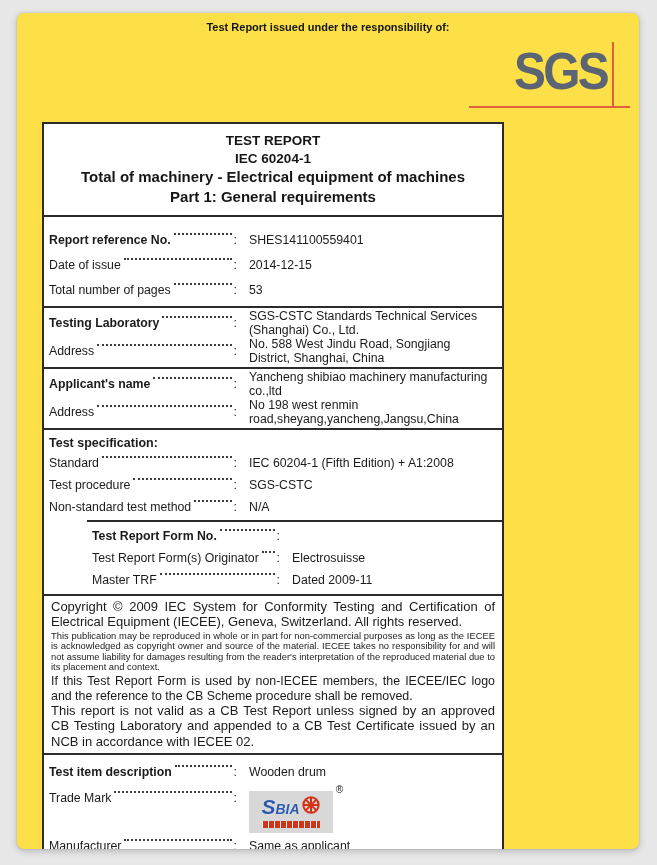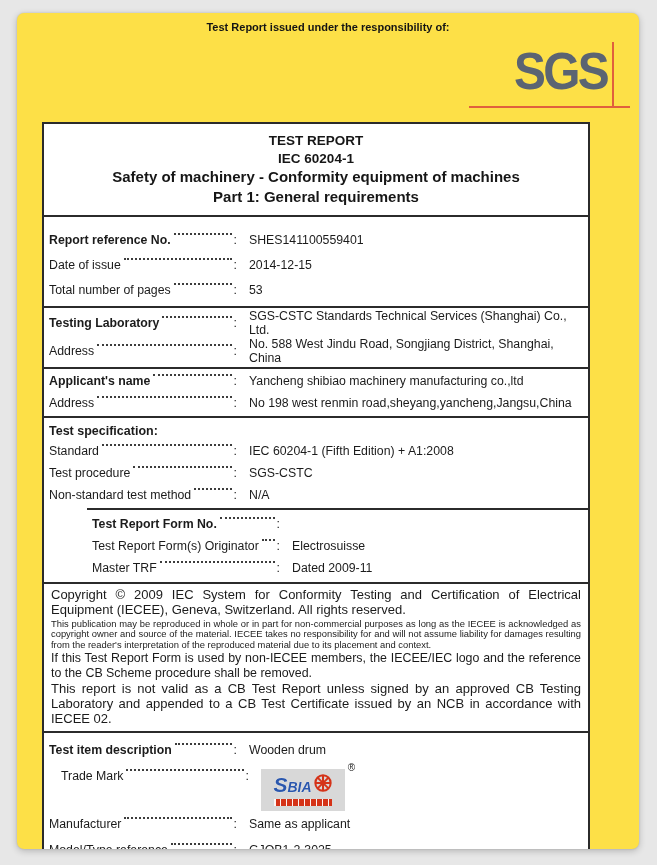--- a/index.html
+++ b/index.html
@@ -32,21 +32,21 @@
     position: absolute; right: 20px; top: 8px;
     font-size: 52px; font-weight: bold; line-height: 1;
     color: #5b6472; letter-spacing: -3px;
     transform: scaleX(.92); transform-origin: right center;
   }
   .sgs-vline { position: absolute; right: 13px; top: 5px; width: 2px; height: 66px; background: #e0603d; }
   .sgs-hline { position: absolute; right: -3px; top: 69px; left: 12px; height: 2px; background: #e0603d; }
   
   .doc-table {
     position: absolute; left: 25px; top: 109px; bottom: 0;
-    width: 548px;
+    width: 462px;
     border: 2px solid #2b2b2b; border-bottom: none;
     background: #fff;
   }
   .sec { border-top: 2px solid #2b2b2b; }
   .sec:first-child { border-top: none; }
   
   .sec-title { text-align: center; font-weight: bold; padding: 8px 10px 9px; color: #161616; }
   .t-line1, .t-line2 { font-size: 13.5px; line-height: 1.3; }
   .t-line3, .t-line4 { font-size: 15px;   line-height: 1.3; }
   
@@ -64,21 +64,21 @@
   .colon { }
   .val { margin-left: 12px; flex: 1; }
   
   .sec-copy { padding: 3px 7px 4px; }
   .cp-bold { font-weight: normal; font-size: 13px; line-height: 1.18; text-align: justify; }
   .cp-fine { font-size: 9.4px; line-height: 1.12; text-align: justify; margin-top: 1px; color: #222; }
   .cp-norm { font-size: 12.4px; line-height: 1.18; text-align: justify; margin-top: 1px; }
   
   .sec-item { padding: 4px 0 0; }
   .sec-item .frow { min-height: 26px; }
-  .row-tm { align-items: flex-start; min-height: 56px; margin-left: 12px; }
+  .row-tm { align-items: flex-start; min-height: 56px; }
   .row-tm .lblwrap { margin-top: 6px; }
   .tm-wrap { margin-left: 12px; position: relative; margin-top: 6px; }
   .tm-box {
     width: 84px; height: 42px; background: #d8d8d8;
     display: flex; flex-direction: column; align-items: center; justify-content: center;
   }
   .tm-top { display: flex; align-items: center; gap: 1px; }
   .tm-sbia {
     display: inline-block;
     font-weight: bold; font-style: italic;
@@ -106,21 +106,21 @@
     <div class="sgs-hline"></div>
     <div class="sgs-vline"></div>
     <div class="sgs-logo-text">SGS</div>
   </div>
 
   <div class="doc-table">
 
     <div class="sec sec-title">
       <div class="t-line1">TEST REPORT</div>
       <div class="t-line2">IEC 60204-1</div>
-      <div class="t-line3">Safety of machinery - Conformity equipment of machines</div>
+      <div class="t-line3">Total of machinery - Electrical equipment of machines</div>
       <div class="t-line4">Part 1: General requirements</div>
     </div>
 
     <div class="sec sec-report">
       <div class="frow">
         <span class="lblwrap">
             <span class="lbl bold">Report reference No.</span>
             <span class="dots"></span>
             <span class="colon">:</span>
           </span>

